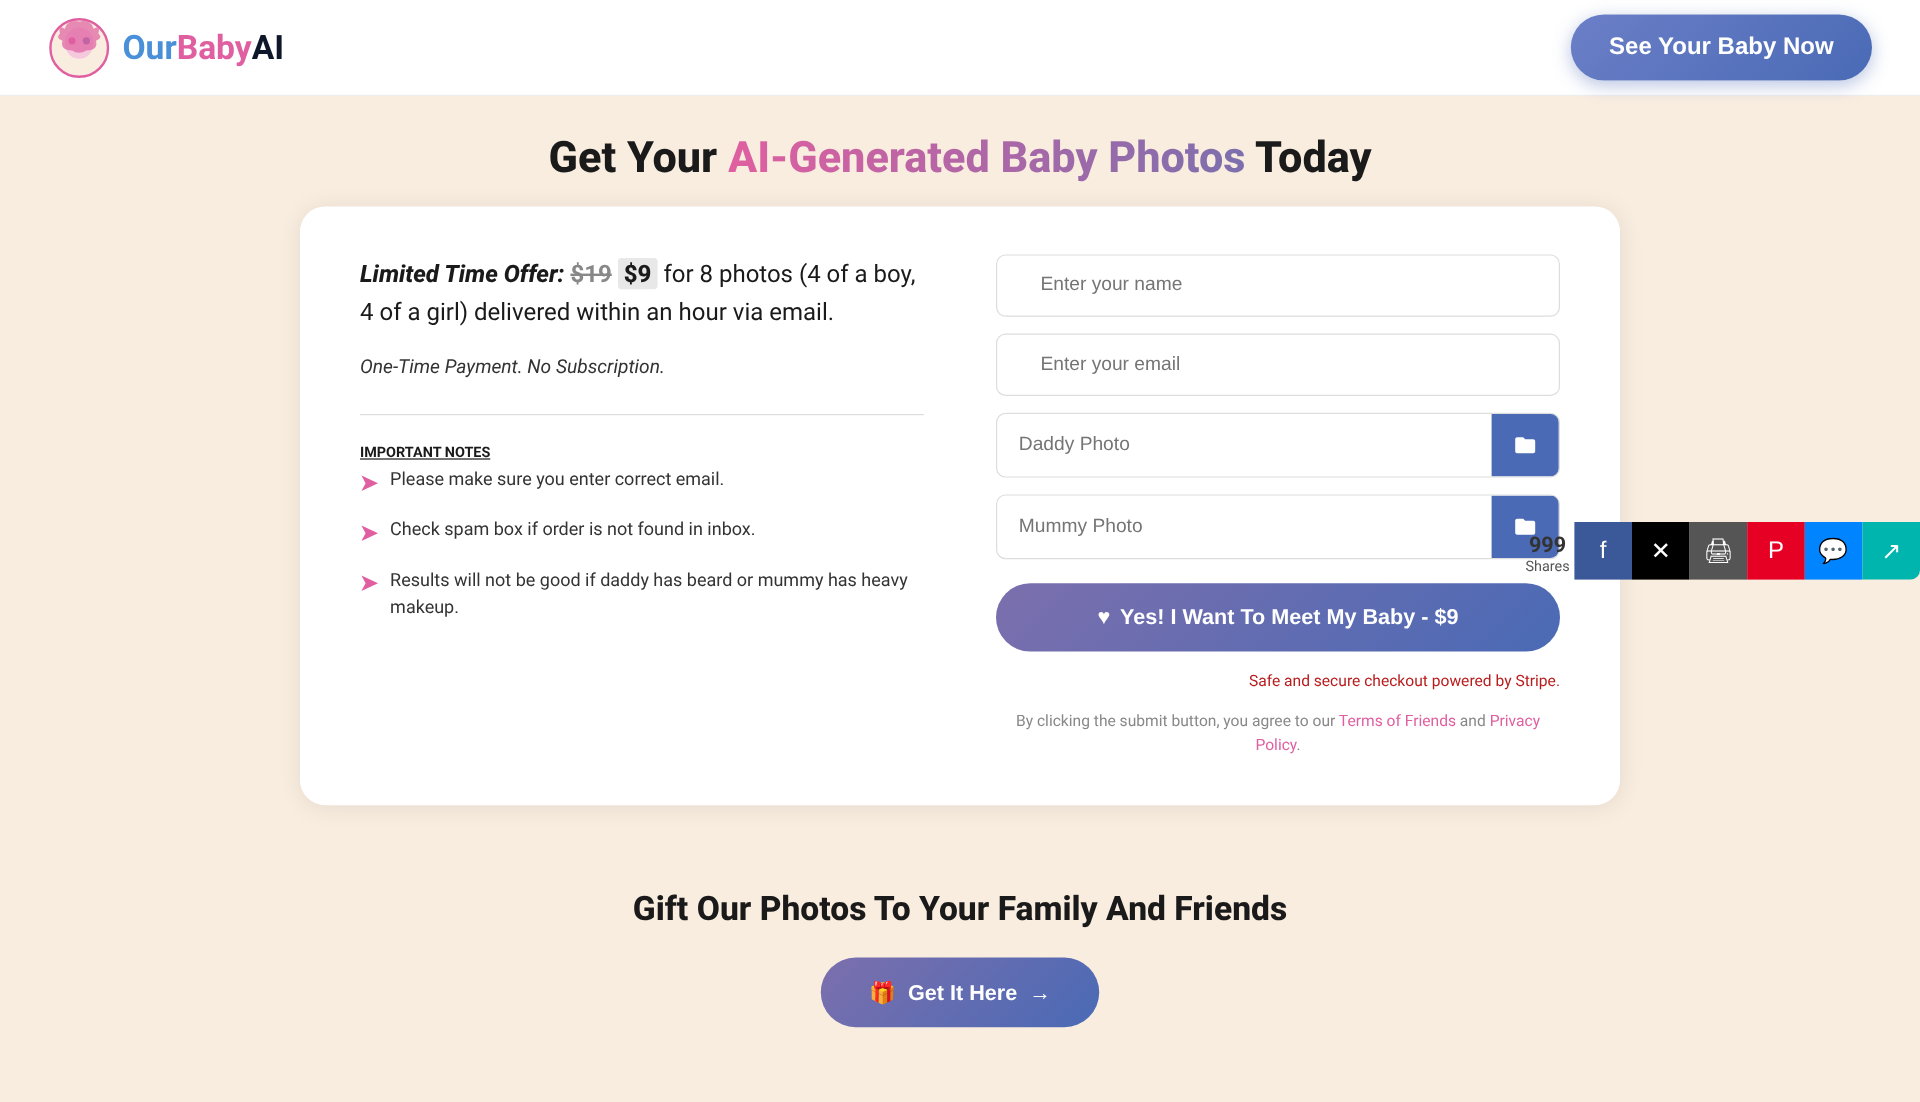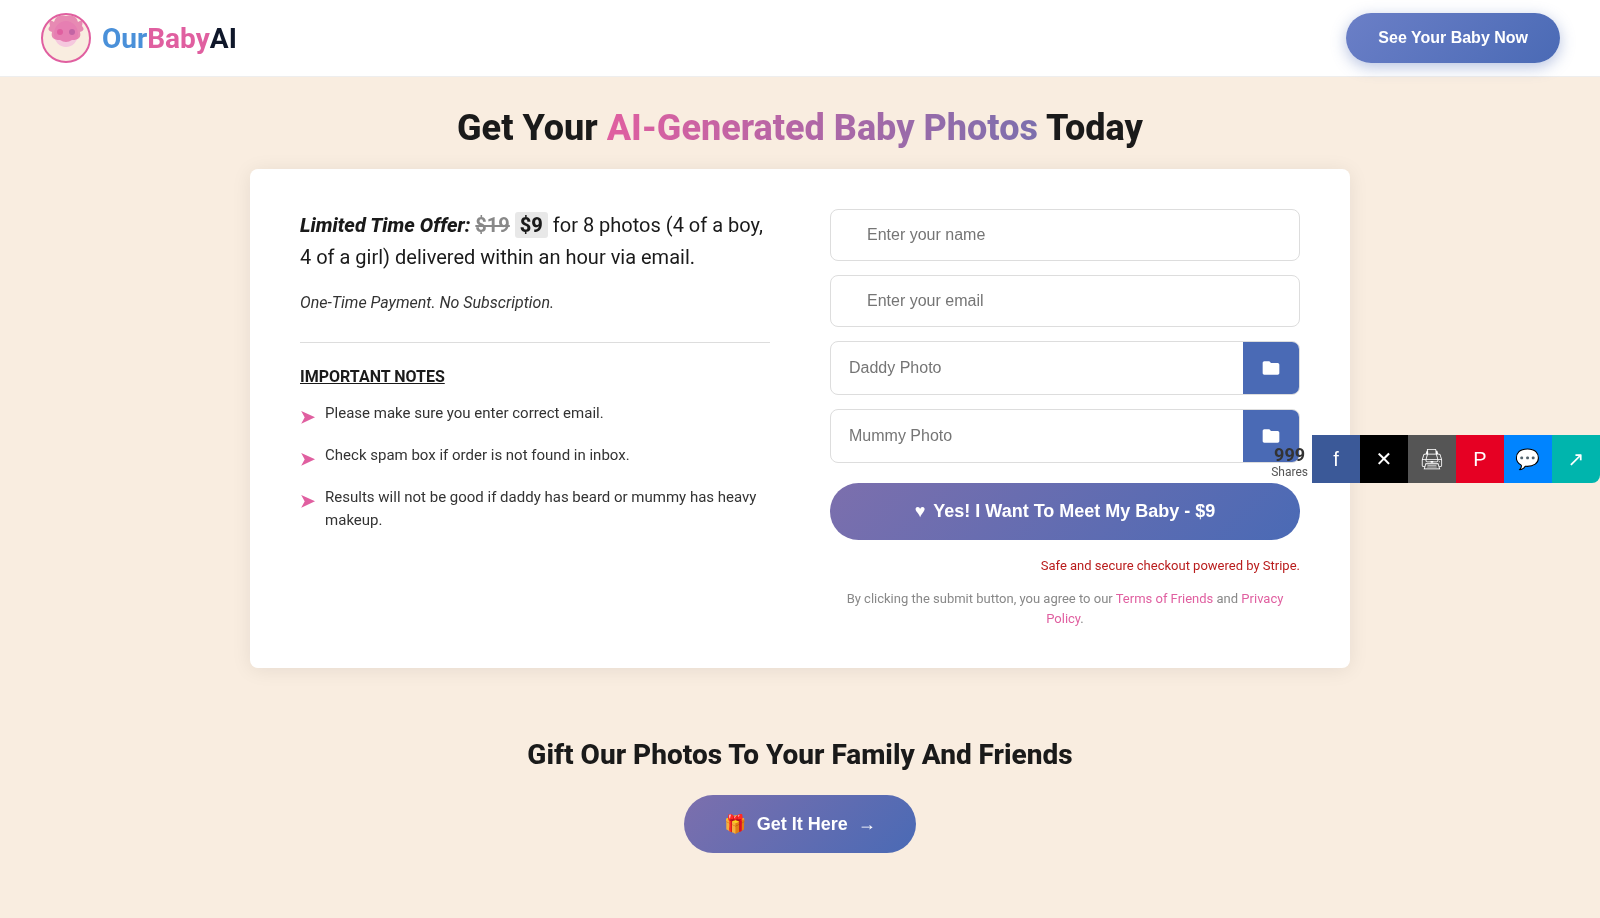--- a/index.html
+++ b/index.html
@@ -35,21 +35,21 @@
     .logo-our { color: #4a90d9; }
     .logo-baby { color: #e05fa0; }
     .logo-ai { color: #0f172a; }
 
     .cta-header-btn {
       background: linear-gradient(135deg, #6b7fc7, #4a6ab5);
       color: white;
       border: none;
       border-radius: 50px;
       padding: 16px 32px;
-      font-size: 16px;
+      font-size: 20px;
       font-weight: 600;
       cursor: pointer;
       box-shadow: 0 4px 15px rgba(74, 106, 181, 0.4);
     }
 
     
     .hero-title {
       text-align: center;
       padding: 30px 20px 20px;
       font-size: 36px;
@@ -59,21 +59,21 @@
     .hero-title .ai-generated {
       background: linear-gradient(90deg, #e05fa0, #7c6fad);
       -webkit-background-clip: text;
       -webkit-text-fill-color: transparent;
       background-clip: text;
     }
 
     
     .main-card {
       background: white;
-      border-radius: 8px;
+      border-radius: 21px;
       max-width: 1100px;
       margin: 0 auto 40px;
       padding: 40px 50px;
       display: flex;
       gap: 60px;
       box-shadow: 0 2px 20px rgba(0,0,0,0.08);
     }
 
     
     .left-panel {
@@ -107,25 +107,25 @@
       color: #333;
       margin-bottom: 30px;
       font-style: italic;
     }
     .divider {
       border: none;
       border-top: 1px solid #ddd;
       margin: 24px 0;
     }
     .important-notes-title {
-      font-size: 16px;
+      font-size: 12px;
       font-weight: 700;
       text-decoration: underline;
       color: #1a1a1a;
-      margin-bottom: 16px;
+      margin-bottom: 4px;
     }
     .notes-list {
       list-style: none;
       display: flex;
       flex-direction: column;
       gap: 14px;
     }
     .notes-list li {
       display: flex;
       align-items: flex-start;

